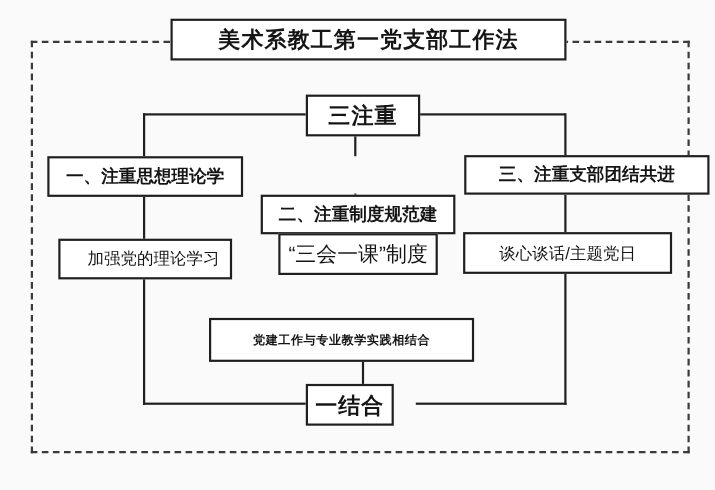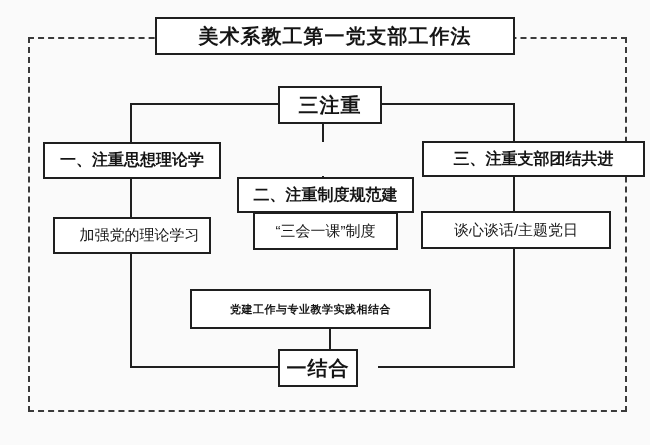--- a/index.html
+++ b/index.html
@@ -40,21 +40,21 @@
     white-space: nowrap;
     z-index: 2;
     color: #151515;
   }
   .title-node   { left:155px; top:17px;  width:360px; height:38px; font-size:20px; font-weight:bold; letter-spacing:1px; }
   .top-node     { left:278px; top:86px;  width:104px;  height:38px; font-size:20px; font-weight:bold; letter-spacing:1px; }
   .heading-1    { left:43px;  top:142px; width:178px; height:37px; font-size:16px; font-weight:bold; }
   .heading-2    { left:237px; top:141px; width:177px; height:36px; font-size:16px; font-weight:bold;margin-top:36px; }
   .heading-3    { left:422px; top:141px; width:223px; height:36px; font-size:16px; font-weight:bold; }
   .detail-1     { left:53px;  top:217px; width:158px; height:37px; font-size:15px;padding-left:15px; }
-  .detail-2     { left:253px; top:212px; width:145px; height:38px; font-size:15px; }
+  .detail-2     { left:253px; top:212px; width:145px; height:38px; font-size:19px; }
   .detail-3     { left:421px; top:211px; width:190px; height:38px; font-size:15px; }
   .integration  { left:190px; top:289px; width:241px; height:40px; font-size:11px; font-weight:bold; letter-spacing:0.5px; }
   .bottom-node  { left:278px; top:349px; width:80px; height:38px; font-size:20px; font-weight:bold; letter-spacing:1px; }
 
   
   .h-top-left      { left:130px; top:103px; width:148px; height:2px; }
   .h-top-right     { left:367px; top:103px; width:147px; height:2px; }
   .v-col1-a        { left:130px; top:103px; width:2px; height:40px; }
   .v-col1-b        { left:130px; top:178px; width:2px; height:40px; }
   .v-col1-c        { left:130px; top:253px; width:2px; height:115px; }

